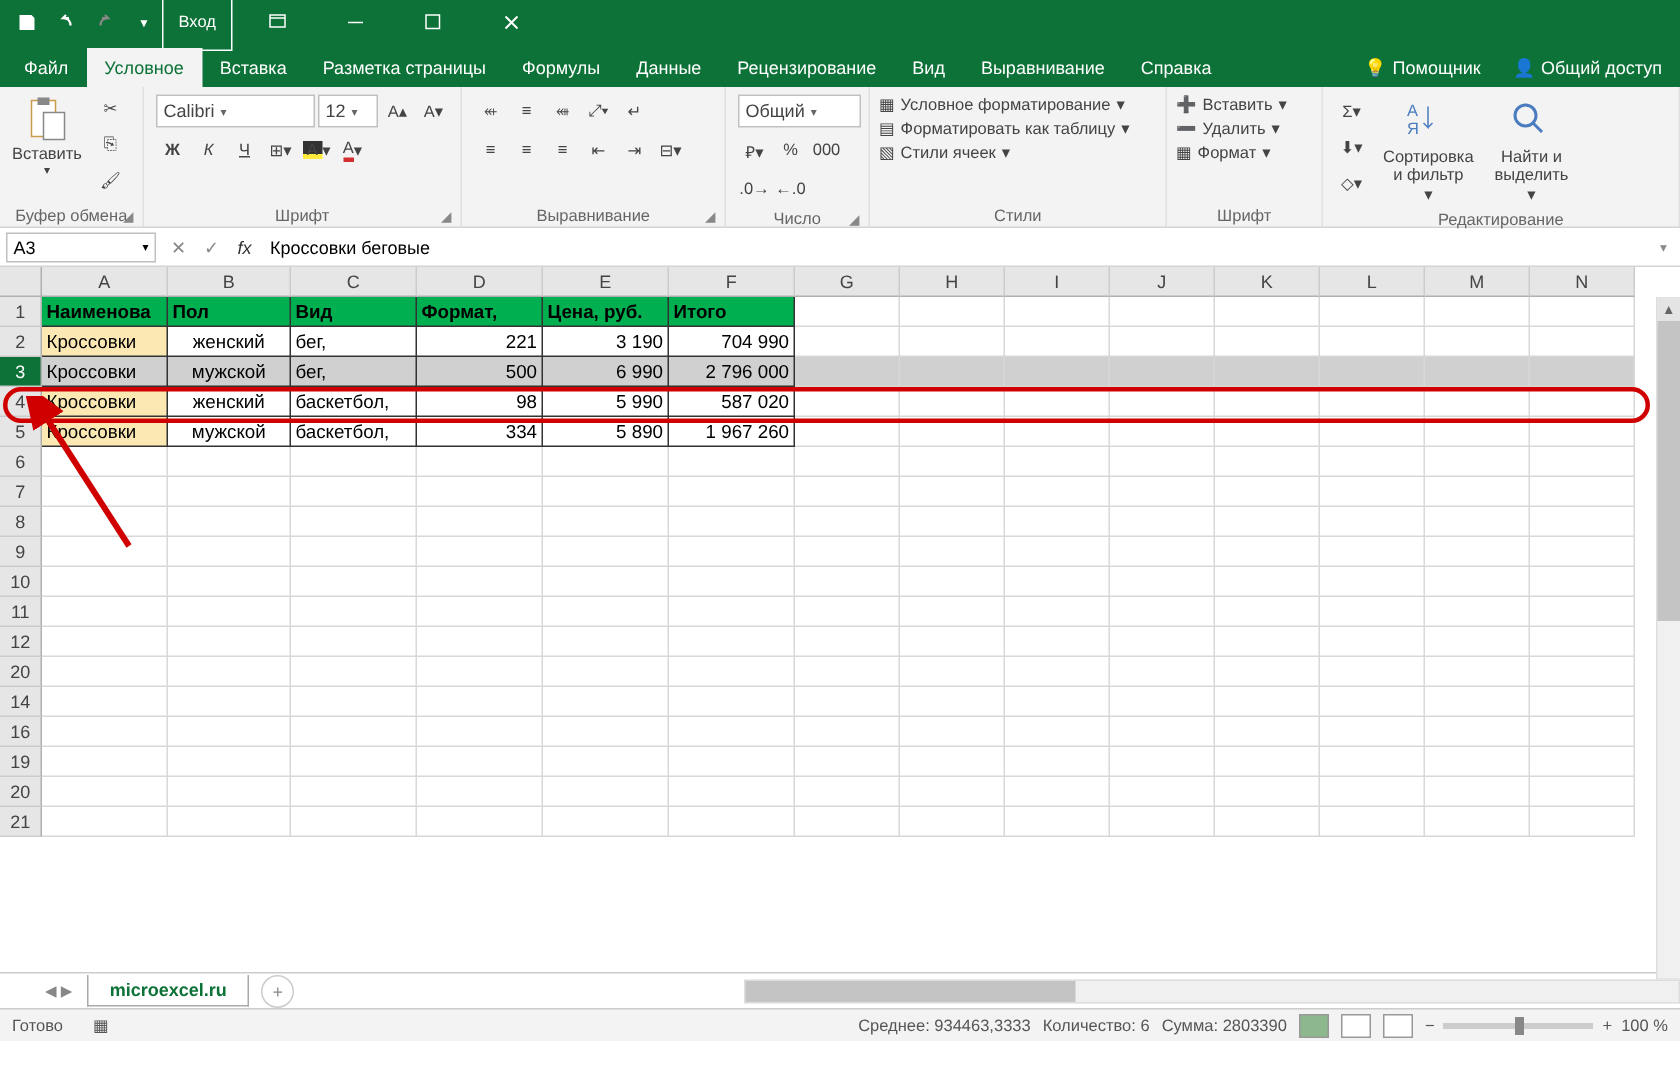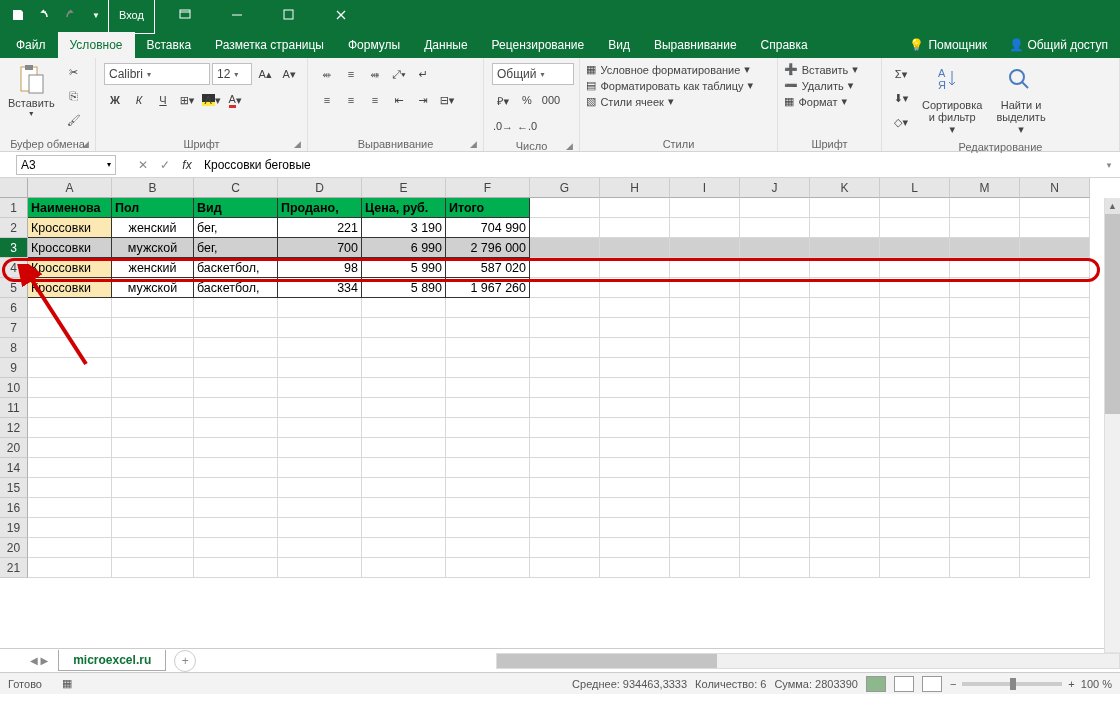--- a/index.html
+++ b/index.html
@@ -28,21 +28,21 @@
 .bigbtn { display: flex; flex-direction: column; align-items: center; padding: 2px 4px; cursor: pointer; }
 .bigbtn .ico { width: 32px; height: 32px; margin-bottom: 2px; }
 .smallrow { display: flex; gap: 2px; }
 .smallbtn { width: 22px; height: 22px; display: flex; align-items: center; justify-content: center; cursor: pointer; }
 .col { display: flex; flex-direction: column; gap: 2px; }
 .fontbox { display: flex; gap: 2px; align-items: center; }
 .combo { border: 1px solid #c0c0c0; background: #fff; height: 22px; display: flex; align-items: center; padding: 0 4px; font-size: 12px; }
 .combo .dd { margin-left: 4px; font-size: 8px; color: #666; }
 
 .namebar { height: 26px; border-bottom: 1px solid #d4d4d4; display: flex; align-items: center; font-size: 12px; }
-.namebox { width: 100px; border: 1px solid #c0c0c0; height: 20px; margin: 0 16px; padding: 0 4px; display: flex; align-items: center; }
+.namebox { width: 100px; border: 1px solid #c0c0c0; height: 20px; margin: 0 4px; padding: 0 4px; display: flex; align-items: center; }
 .namebox .dd { margin-left: auto; font-size: 8px; }
 .fxbtn { width: 22px; height: 22px; display: flex; align-items: center; justify-content: center; color: #888; }
 .formula { flex: 1; padding: 0 6px; }
 
 .sheet { position: relative; height: 470px; overflow: hidden; }
 .grid { position: absolute; left: 0; top: 0; }
 .colhdr { display: flex; }
 .hdrcell { background: #e6e6e6; border-right: 1px solid #ccc; border-bottom: 1px solid #b0b0b0; height: 20px; font-size: 12px; display: flex; align-items: center; justify-content: center; color: #444; }
 .corn { width: 28px; background: #e6e6e6; border-right: 1px solid #b0b0b0; border-bottom: 1px solid #b0b0b0; }
 .row { display: flex; }
@@ -308,21 +308,21 @@
         <div class="hdrcell" style="width:70px">K</div>
         <div class="hdrcell" style="width:70px">L</div>
         <div class="hdrcell" style="width:70px">M</div>
         <div class="hdrcell" style="width:70px">N</div>
       </div>
       <div class="row">
         <div class="rowhdr">1</div>
         <div class="cell hdr" style="width:84px">Наименова</div>
         <div class="cell hdr" style="width:82px">Пол</div>
         <div class="cell hdr" style="width:84px">Вид</div>
-        <div class="cell hdr" style="width:84px">Продано,</div>
+        <div class="cell hdr" style="width:84px">Формат,</div>
         <div class="cell hdr" style="width:84px">Цена, руб.</div>
         <div class="cell hdr" style="width:84px">Итого</div>
         <div class="cell " style="width:70px"></div>
         <div class="cell " style="width:70px"></div>
         <div class="cell " style="width:70px"></div>
         <div class="cell " style="width:70px"></div>
         <div class="cell " style="width:70px"></div>
         <div class="cell " style="width:70px"></div>
         <div class="cell " style="width:70px"></div>
         <div class="cell " style="width:70px"></div>
@@ -342,21 +342,21 @@
         <div class="cell" style="width:70px"></div>
         <div class="cell" style="width:70px"></div>
         <div class="cell" style="width:70px"></div>
         <div class="cell" style="width:70px"></div>
       </div>
       <div class="row sel">
         <div class="rowhdr sel">3</div>
         <div class="cell br yel" style="width:84px">Кроссовки</div>
         <div class="cell br ctr" style="width:82px">мужской</div>
         <div class="cell br" style="width:84px">бег,</div>
-        <div class="cell br num" style="width:84px">700</div>
+        <div class="cell br num" style="width:84px">500</div>
         <div class="cell br num" style="width:84px">6 990</div>
         <div class="cell br num" style="width:84px">2 796 000</div>
         <div class="cell" style="width:70px"></div>
         <div class="cell" style="width:70px"></div>
         <div class="cell" style="width:70px"></div>
         <div class="cell" style="width:70px"></div>
         <div class="cell" style="width:70px"></div>
         <div class="cell" style="width:70px"></div>
         <div class="cell" style="width:70px"></div>
         <div class="cell" style="width:70px"></div>
@@ -526,37 +526,20 @@
         <div class="cell" style="width:70px"></div>
         <div class="cell" style="width:70px"></div>
         <div class="cell" style="width:70px"></div>
         <div class="cell" style="width:70px"></div>
         <div class="cell" style="width:70px"></div>
         <div class="cell" style="width:70px"></div>
         <div class="cell" style="width:70px"></div>
       </div>
       <div class="row">
         <div class="rowhdr">14</div>
-        <div class="cell" style="width:84px"></div>
-        <div class="cell" style="width:82px"></div>
-        <div class="cell" style="width:84px"></div>
-        <div class="cell" style="width:84px"></div>
-        <div class="cell" style="width:84px"></div>
-        <div class="cell" style="width:84px"></div>
-        <div class="cell" style="width:70px"></div>
-        <div class="cell" style="width:70px"></div>
-        <div class="cell" style="width:70px"></div>
-        <div class="cell" style="width:70px"></div>
-        <div class="cell" style="width:70px"></div>
-        <div class="cell" style="width:70px"></div>
-        <div class="cell" style="width:70px"></div>
-        <div class="cell" style="width:70px"></div>
-      </div>
-      <div class="row">
-        <div class="rowhdr">15</div>
         <div class="cell" style="width:84px"></div>
         <div class="cell" style="width:82px"></div>
         <div class="cell" style="width:84px"></div>
         <div class="cell" style="width:84px"></div>
         <div class="cell" style="width:84px"></div>
         <div class="cell" style="width:84px"></div>
         <div class="cell" style="width:70px"></div>
         <div class="cell" style="width:70px"></div>
         <div class="cell" style="width:70px"></div>
         <div class="cell" style="width:70px"></div>

